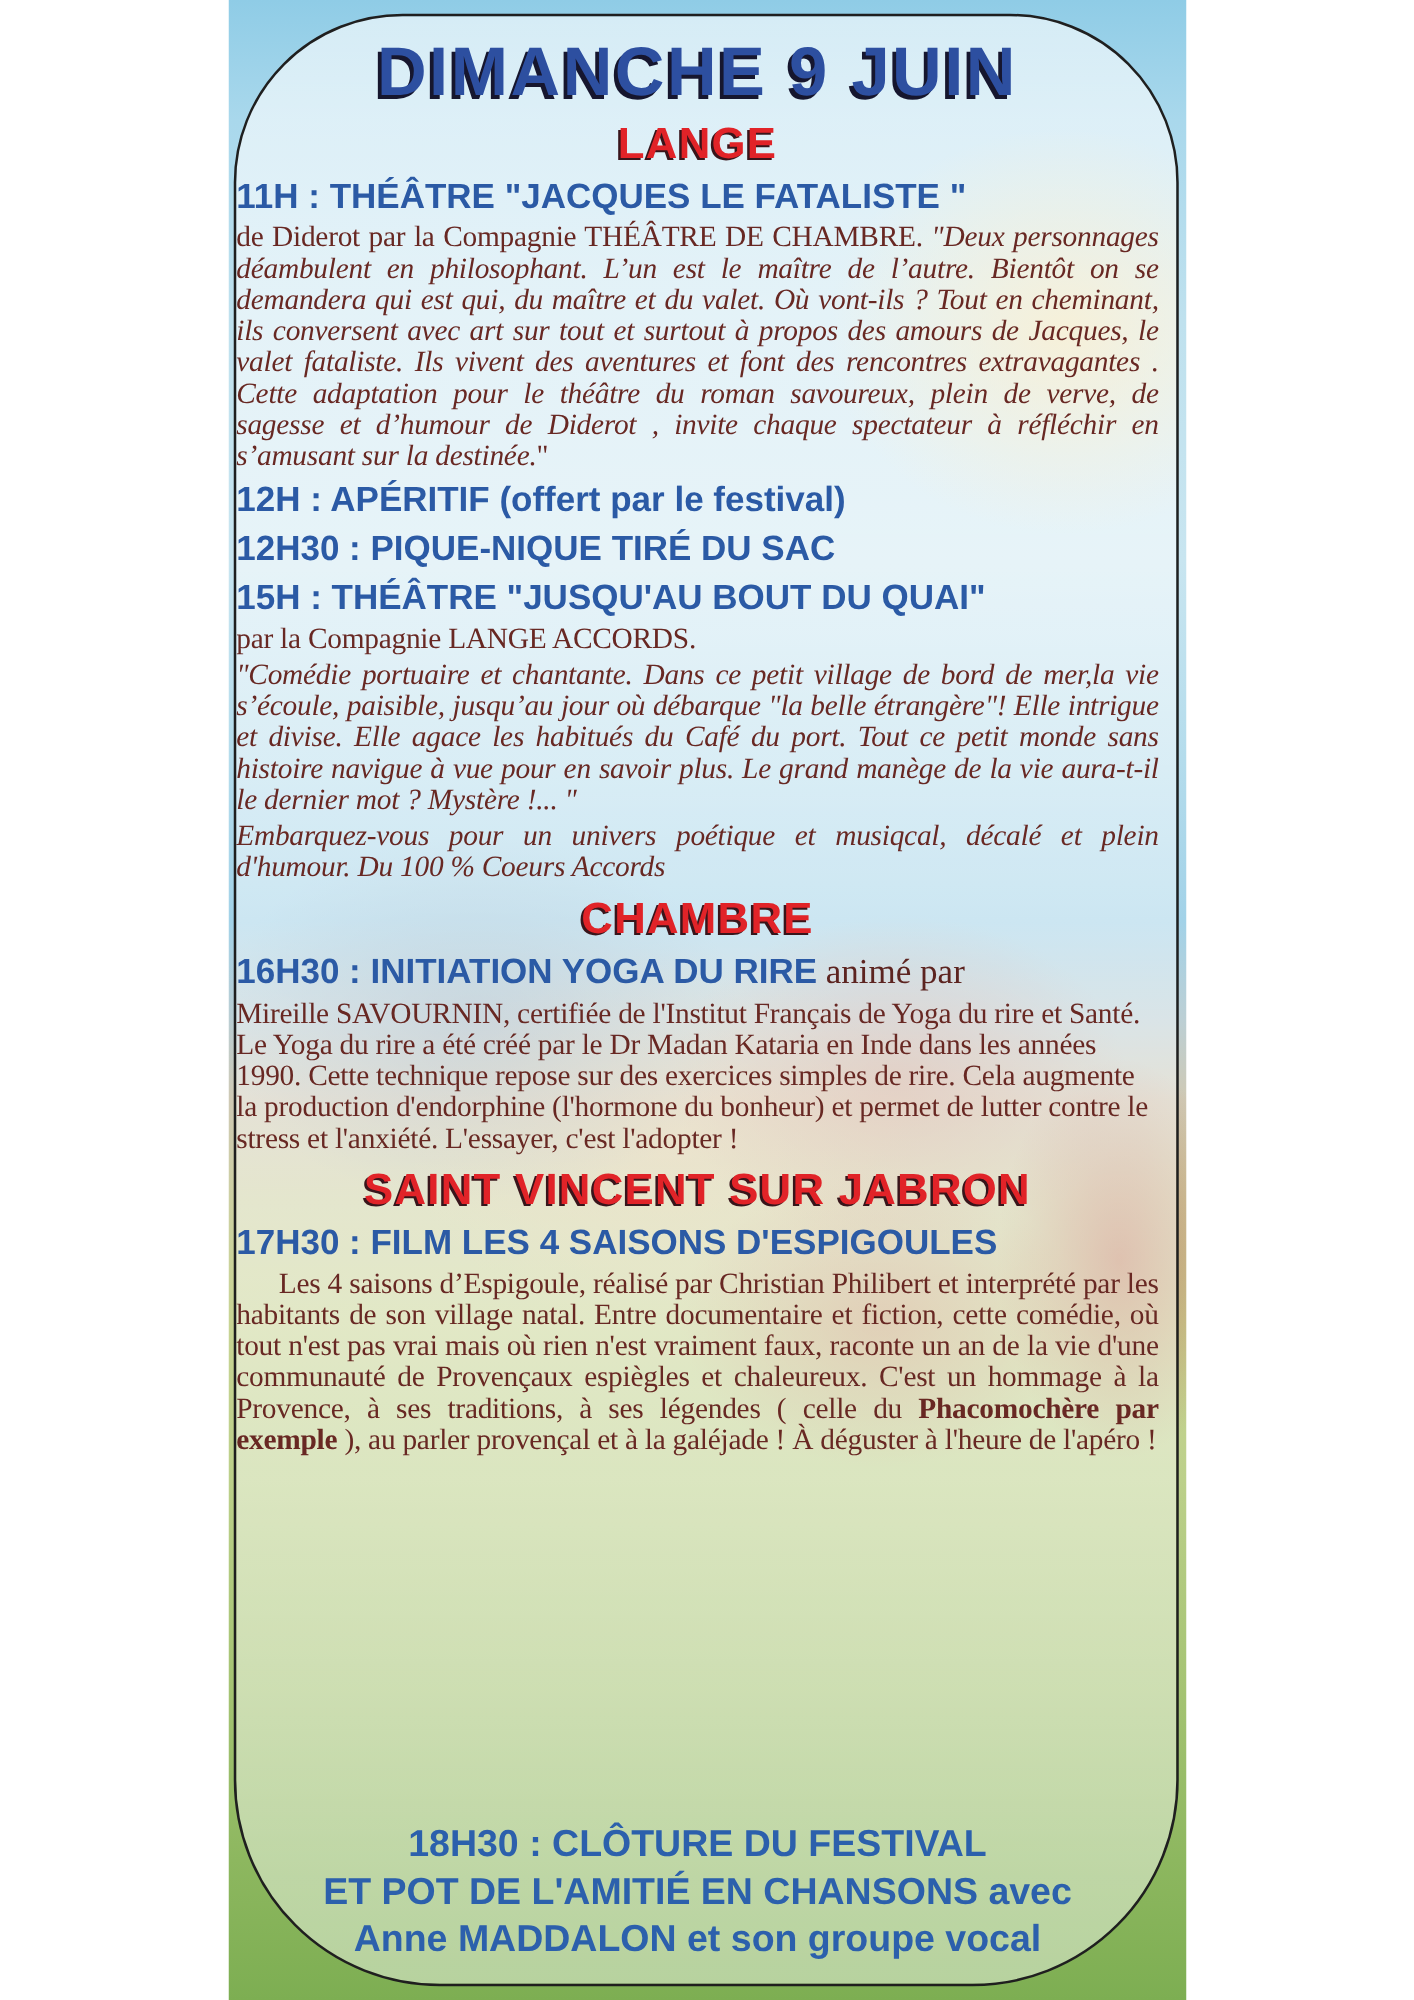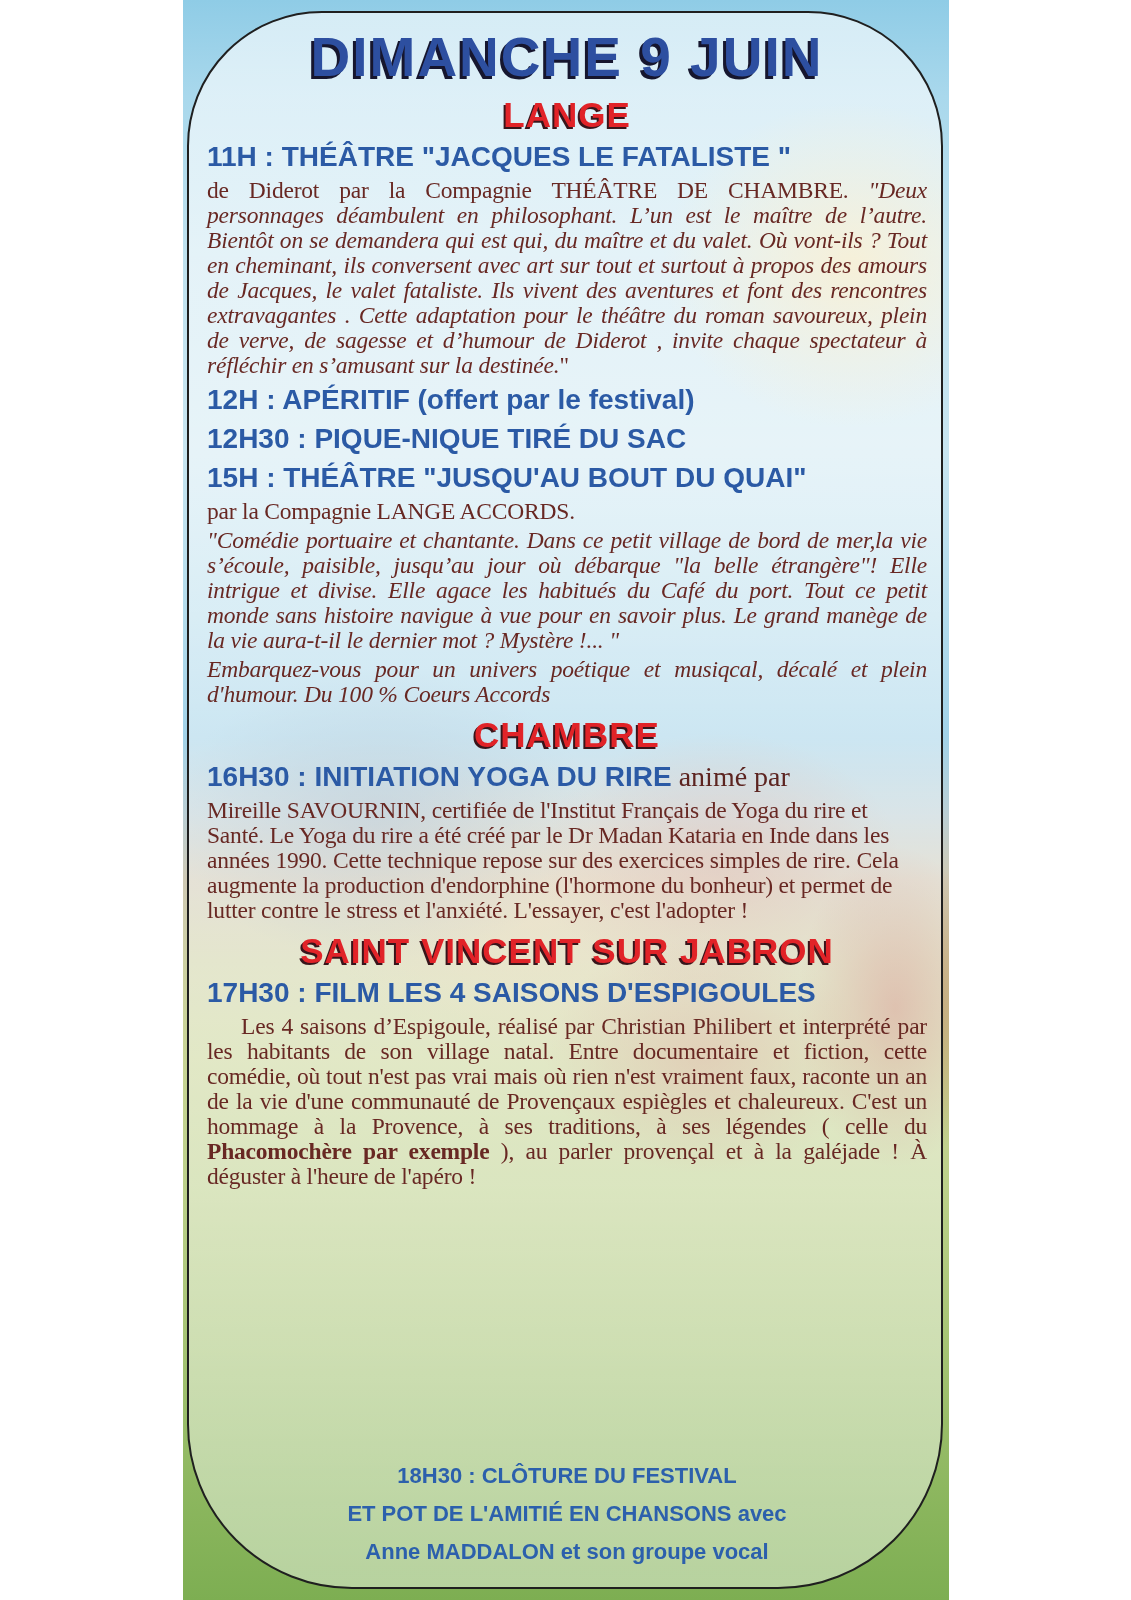--- a/index.html
+++ b/index.html
@@ -19,41 +19,41 @@
       linear-gradient(180deg,#8fcce6 0%,#a9d8ec 6%,#bfe1ee 16%,#c8e5f0 28%,#b4dcec 38%,
         #a2d2e8 46%,#bccfd4 51%,#cfc9b4 55%,#cdd0a2 60%,#c8d494 66%,#bcd08a 74%,
         #a6c474 84%,#8db75f 93%,#7dae52 100%);
   }
 
   
   .card{
     position:absolute;left:187px;top:11px;width:756px;height:1578px;
     box-sizing:border-box;border:2px solid #1f1f1f;
     border-radius:135px 135px 165px 165px;
-    padding:6px 14px 0 18px;
+    padding:6px 14px 0 0;
     overflow:hidden;display:flex;flex-direction:column;
     background:
       radial-gradient(ellipse 290px 250px at 88% 16%, rgba(247,240,215,0.95), rgba(247,240,215,0) 65%),
       linear-gradient(180deg, rgba(255,255,255,0.62) 0%, rgba(255,255,255,0.55) 30%,
         rgba(255,255,255,0.44) 48%, rgba(255,255,255,0.47) 62%, rgba(255,255,255,0.44) 100%);
   }
 
   .title{margin:6px 0 0 0;text-align:center;font-size:55px;font-weight:bold;
     letter-spacing:2px;color:#2d4fa0;text-shadow:-3px 3px 0 #16162e;}
   .venue{margin:6px 0 2px 0;text-align:center;font-size:35px;font-weight:bold;
     letter-spacing:1px;color:#e12328;text-shadow:-2px 2px 0 #38151b;}
   .event{margin:3px 0;font-size:28px;line-height:33px;font-weight:bold;color:#2b5aa5;}
   .event .suffix{font-family:"Liberation Serif", serif;font-weight:normal;color:#5c2420;}
   .body{margin:2px 0;font-family:"Liberation Serif", serif;font-size:23.5px;
     line-height:25px;letter-spacing:-0.2px;color:#682823;}
   .justify{text-align:justify;}
   .indent{text-indent:34px;}
   .it{font-style:italic;}
   .b{font-weight:bold;}
-  .closing{margin-top:auto;padding-bottom:16px;text-align:center;font-size:22px;
+  .closing{margin-top:auto;padding-bottom:16px;text-align:center;font-size:30px;
     line-height:38px;font-weight:bold;color:#2c60ac;}
 </style>
 </head>
 <body>
 
 <div class="page">
   <div class="photo-strip"></div>
 
   <div class="card">
 

